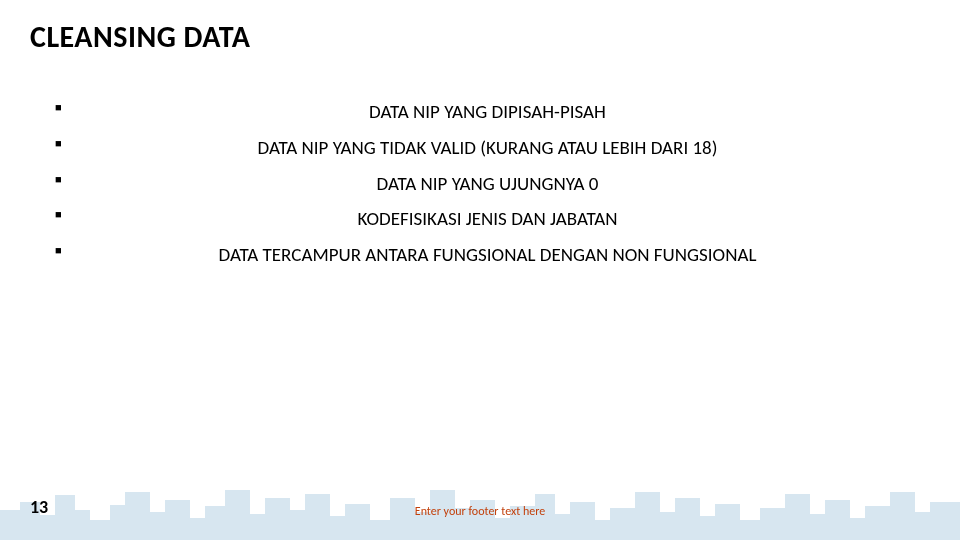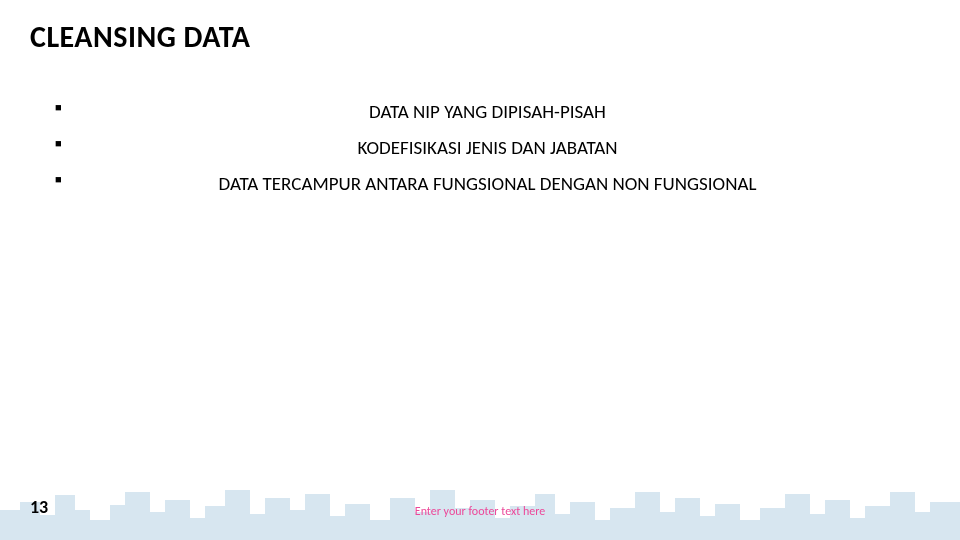--- a/index.html
+++ b/index.html
@@ -6,31 +6,33 @@
   html, body { width: 960px; height: 540px; overflow: hidden; font-family: Calibri, Arial, sans-serif; background: #fff; color: #000; }
   .slide { position: relative; width: 960px; height: 540px; }
   .title { position: absolute; left: 30px; top: 18px; font-size: 30px; letter-spacing: 0.5px; }
   .content { position: absolute; left: 55px; top: 100px; right: 60px; text-align: center; }
   .content ul { list-style: none; }
   .content li { font-size: 19px; line-height: 1.25; margin-bottom: 12px; position: relative; padding-left: 20px; }
   .content li::before { content: "■"; position: absolute; left: 0; top: 1px; font-size: 11px; color: #000; }
   .skyline { position: absolute; left: 0; right: 0; bottom: 0; height: 60px; }
   .skyline svg { display: block; width: 100%; height: 100%; }
   .page-num { position: absolute; left: 30px; bottom: 22px; font-size: 18px; font-weight: bold; z-index: 2; }
-  .footer-text { position: absolute; bottom: 22px; left: 0; right: 0; text-align: center; font-size: 12px; color: #ec4899; z-index: 2; }
+  .footer-text { position: absolute; bottom: 22px; left: 0; right: 0; text-align: center; font-size: 12px; color: #c2410c; z-index: 2; }
 </style>
 </head>
 <body>
 <div class="slide">
 
 <h1 class="title">CLEANSING DATA</h1>
 
 <div class="content">
   <ul>
     <li>DATA NIP YANG DIPISAH-PISAH</li>
+    <li>DATA NIP YANG TIDAK VALID (KURANG  ATAU LEBIH DARI 18)</li>
+    <li>DATA NIP YANG UJUNGNYA 0</li>
     <li>KODEFISIKASI JENIS DAN JABATAN</li>
     <li>DATA TERCAMPUR ANTARA FUNGSIONAL DENGAN NON FUNGSIONAL</li>
   </ul>
 </div>
 
 <div class="skyline">
   <svg viewBox="0 0 960 60" preserveAspectRatio="none">
     <path fill="#d7e6f0" d="
       M0,60 L0,30
       L20,30 L20,22 L40,22 L40,35

